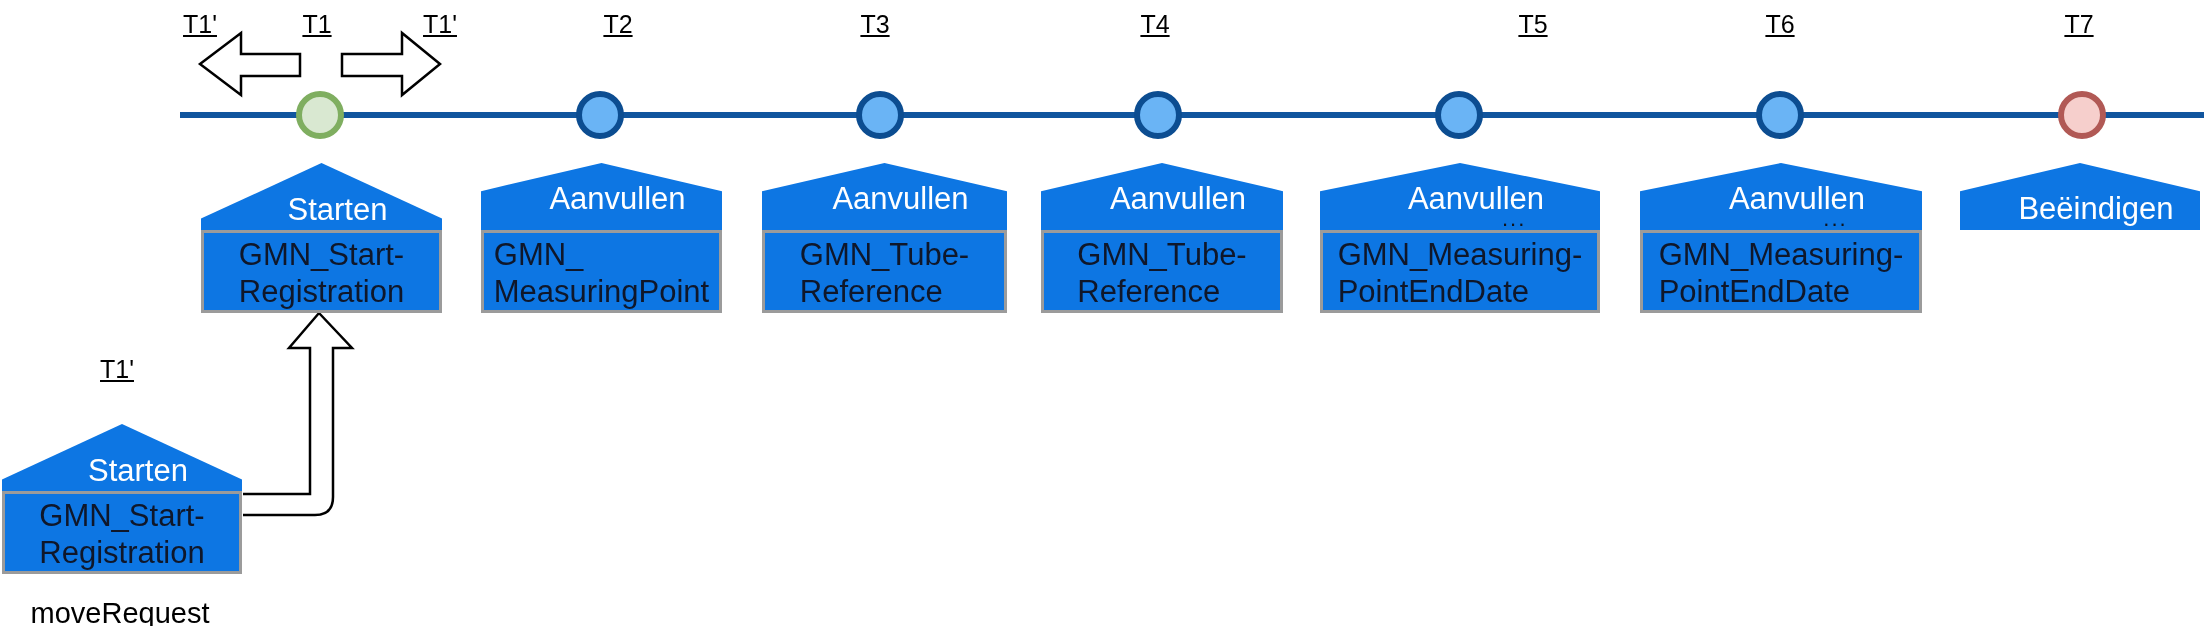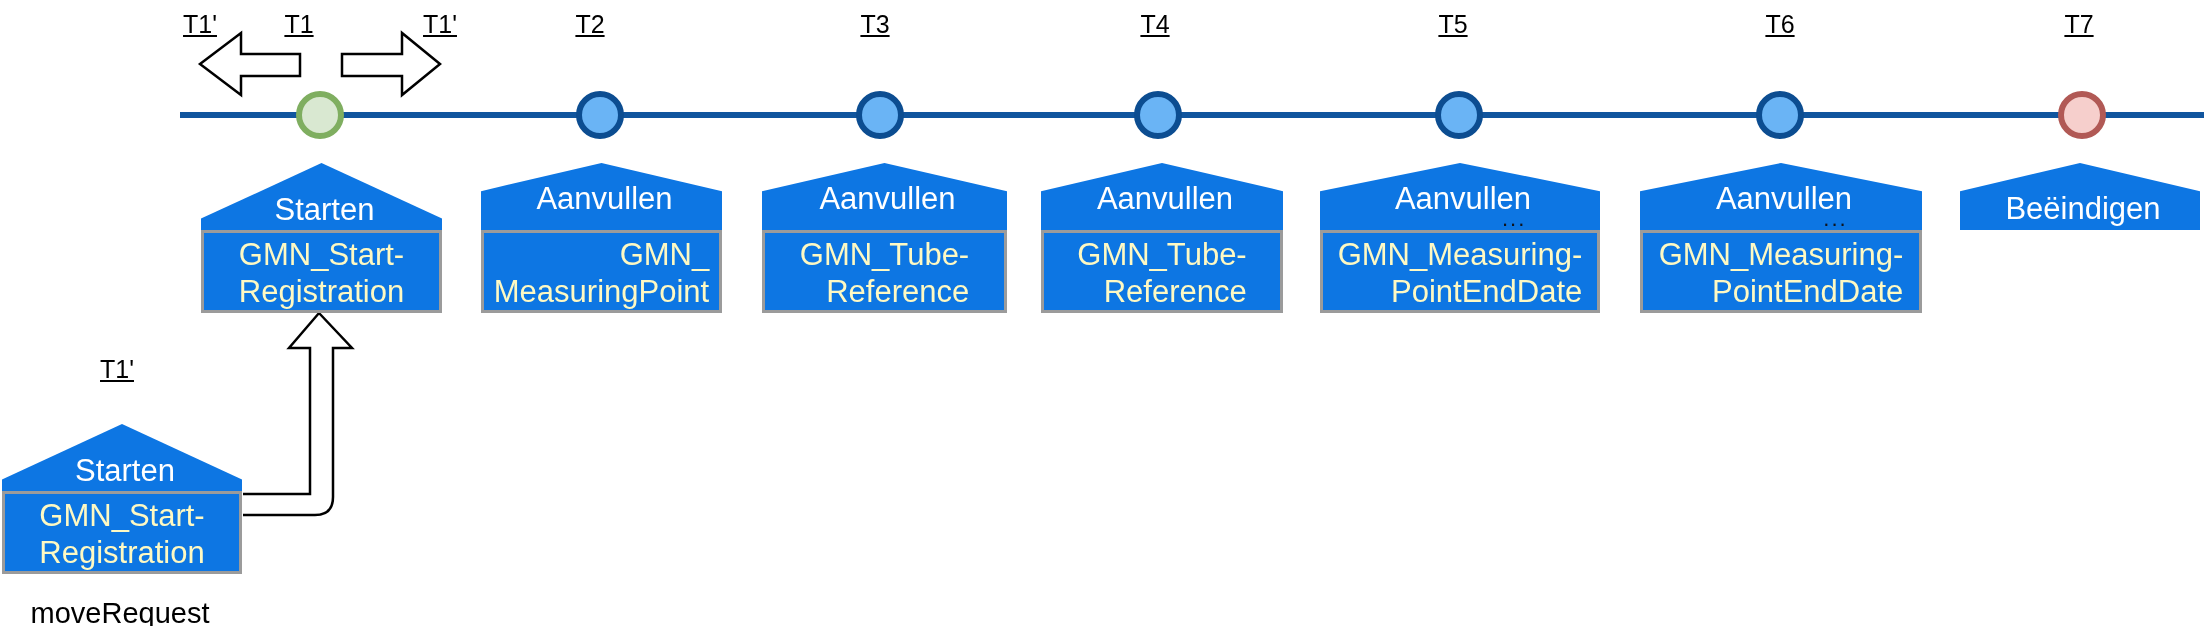--- a/index.html
+++ b/index.html
@@ -17,38 +17,38 @@
 
   
   .house { position:absolute; top:163px; }
   .house .roof {
     position:relative; width:100%; height:67px;
     background:var(--box-blue,#0d76e3);
   }
   .roof.steep { clip-path:polygon(50% 0, 100% 83%, 100% 100%, 0 100%, 0 83%); }
   .roof.flat  { clip-path:polygon(50% 0, 100% 42%, 100% 100%, 0 100%, 0 42%); }
   .roof-label {
-    position:absolute; left:3px; width:100%; bottom:13px;
+    position:absolute; left:16px; width:100%; bottom:13px;
     text-align:center; color:#fff; font-size:31px; white-space:nowrap;
   }
   .roof.steep .roof-label { bottom:2px; }
   .roof-label.low { bottom:3px; }
   .roof-dots {
     position:absolute; left:65%; bottom:-2px;
     color:#10131a; font-size:22px; letter-spacing:2px;
   }
   .house .body {
     width:100%; height:83px; box-sizing:border-box;
     background:var(--box-blue,#0d76e3);
     border:3px solid var(--box-border,#9b9b9b);
     display:flex; justify-content:center; align-items:flex-start;
   }
   .body-label {
-    margin-top:3px; color:#fef9c3; font-size:31px; line-height:37px;
-    text-align:right; white-space:pre-line;
+    margin-top:3px; color:#0f172a; font-size:31px; line-height:37px;
+    text-align:left; white-space:pre-line;
   }
 
   .caption {
     position:absolute; transform:translateX(-50%);
     font-size:29px; color:#000; white-space:nowrap;
   }
 </style>
 </head>
 <body>
 
@@ -66,26 +66,26 @@
     <circle cx="1780" cy="115" r="21" stroke-width="6" fill="#6ab4f5" stroke="#0c4d91"></circle>
     <circle cx="2082" cy="115" r="21" stroke-width="6" fill="#f6cfcc" stroke="#b15955"></circle>
 
     <path d="M200 64 L241 33 V54 H300 V76 H241 V95 Z" fill="#ffffff" stroke-width="2.5" stroke-linejoin="miter" stroke="#000000"></path>
     <path d="M440 64 L402 33 V54 H342 V76 H402 V95 Z" fill="#ffffff" stroke-width="2.5" stroke-linejoin="miter" stroke="#000000"></path>
 
     <path d="M243 494 H310 V348 H289 L319 313 L352 348 H333 V497 Q333 515 315 515 H243" fill="#ffffff" stroke-width="2.5" stroke-linejoin="miter" stroke="#000000"></path>
   </svg>
 
   <span class="tick" style="left:200px">T1'</span>
-  <span class="tick" style="left:299px">T1</span>
+  <span class="tick" style="left:317px">T1</span>
   <span class="tick" style="left:440px">T1'</span>
-  <span class="tick" style="left:590px">T2</span>
+  <span class="tick" style="left:618px">T2</span>
   <span class="tick" style="left:875px">T3</span>
   <span class="tick" style="left:1155px">T4</span>
-  <span class="tick" style="left:1453px">T5</span>
+  <span class="tick" style="left:1533px">T5</span>
   <span class="tick" style="left:1780px">T6</span>
   <span class="tick" style="left:2079px">T7</span>
 
   <div class="house" style="left:201px;width:241px">
     <div class="roof steep">
       <div class="roof-label">Starten</div>
     </div>
     <div class="body">
       <span class="body-label">GMN_Start-
 Registration</span>

